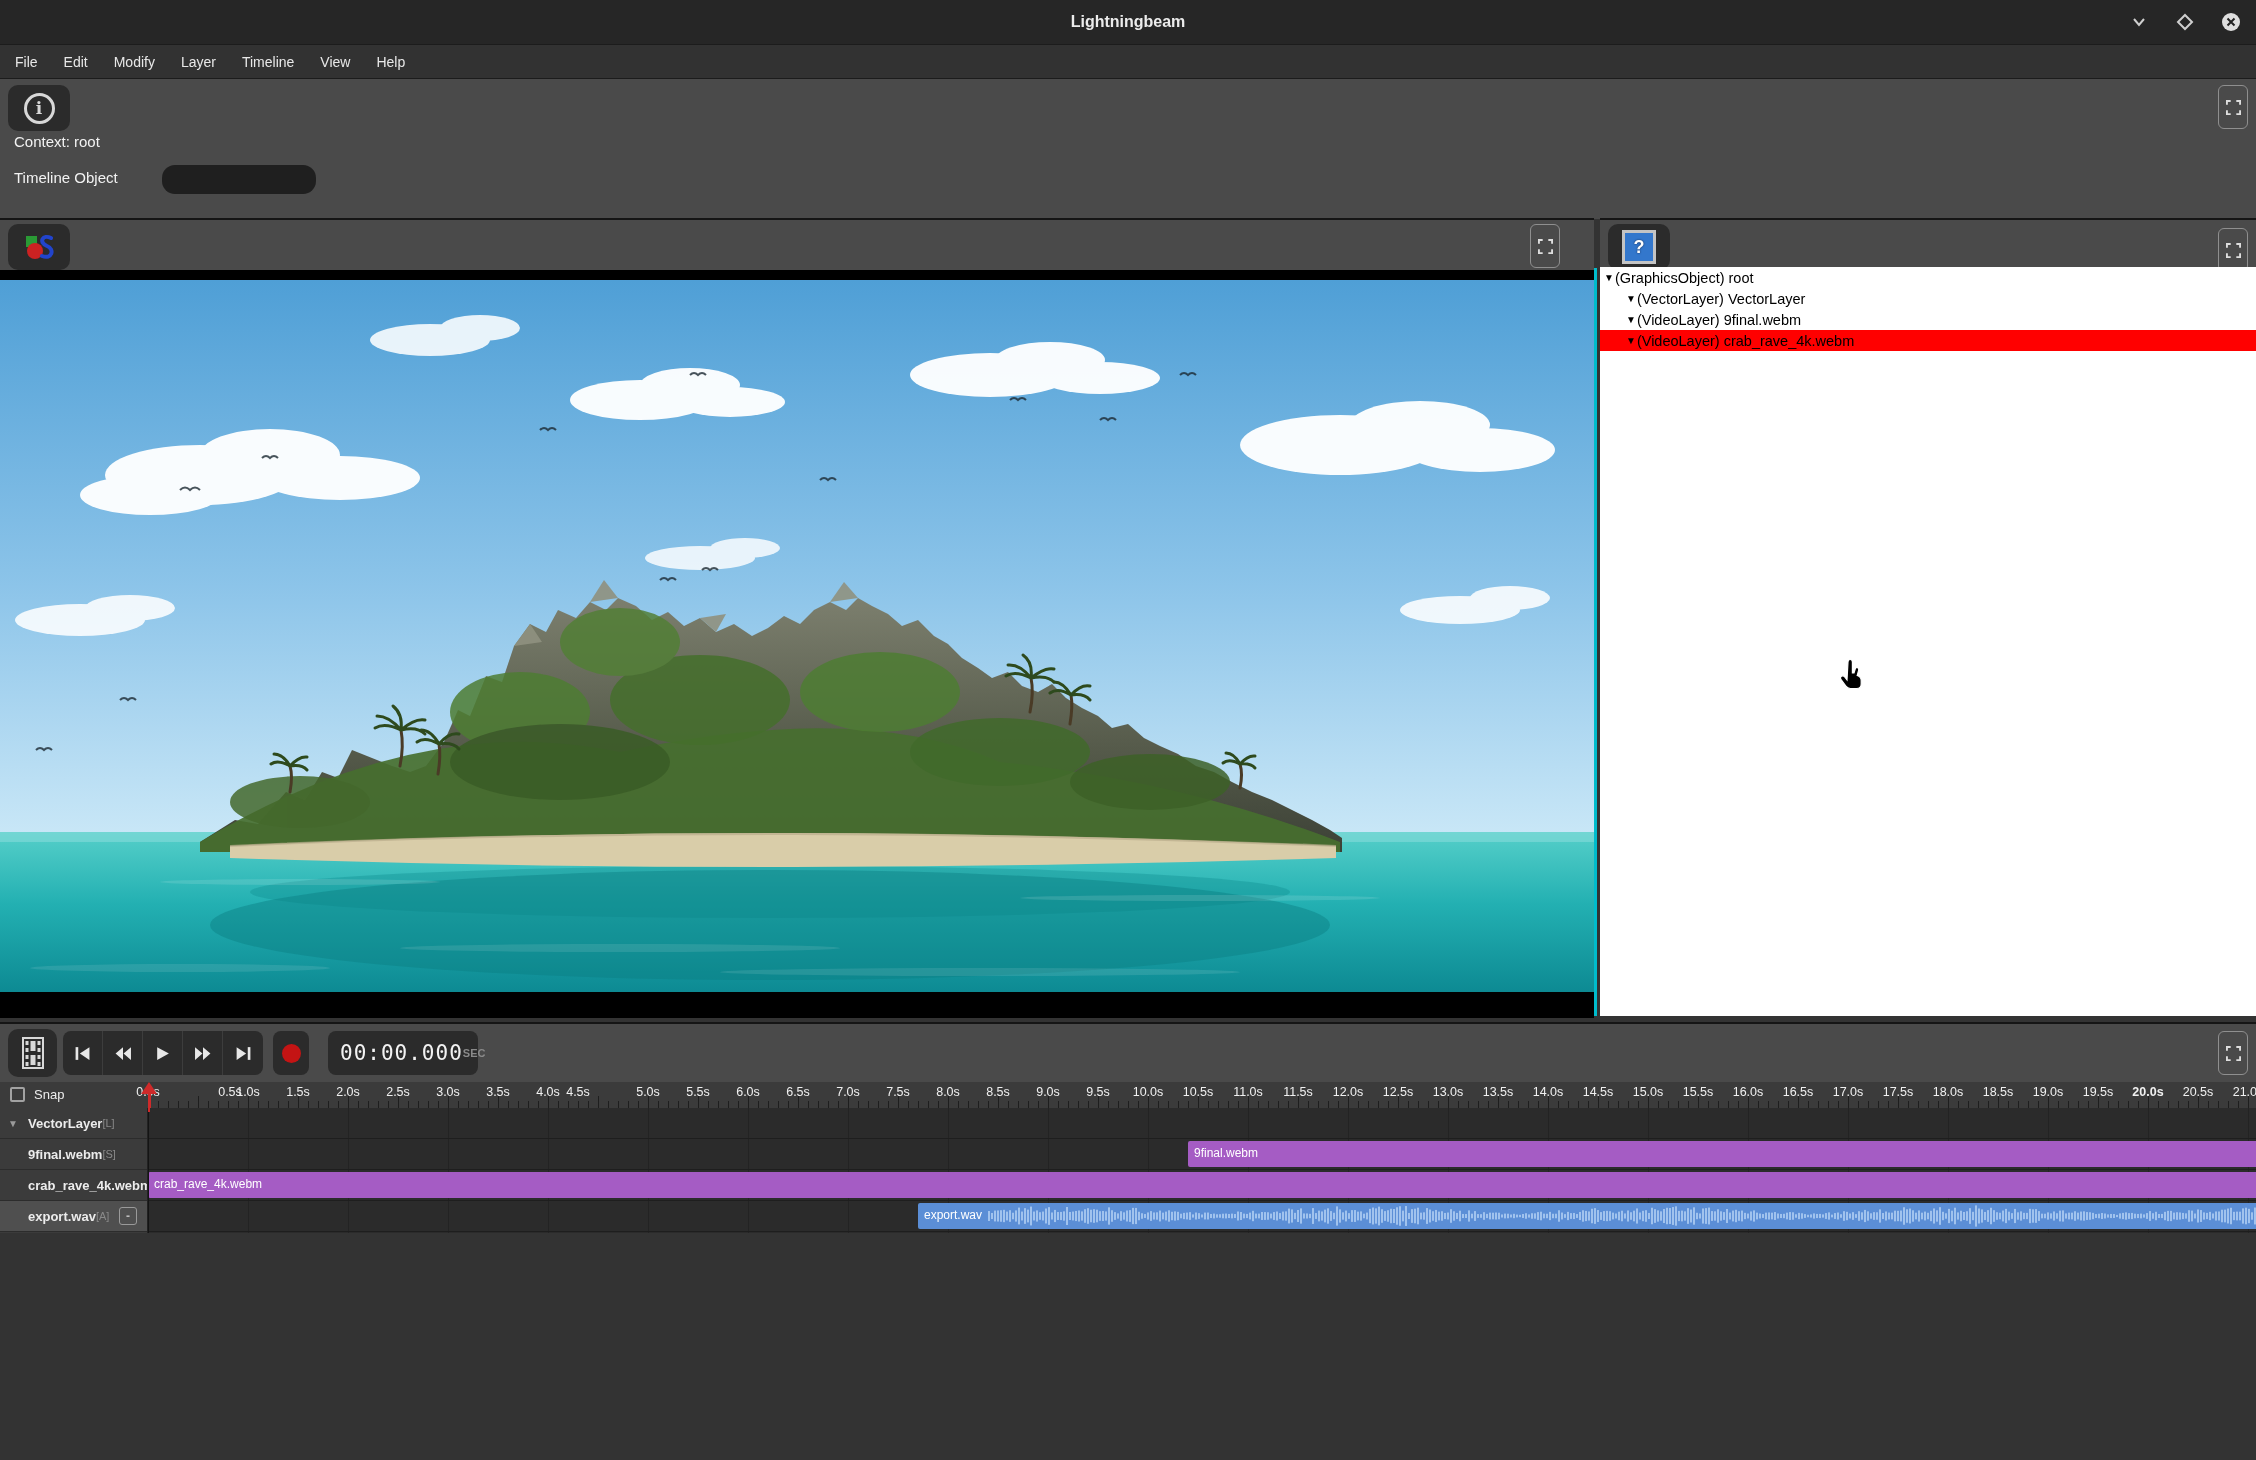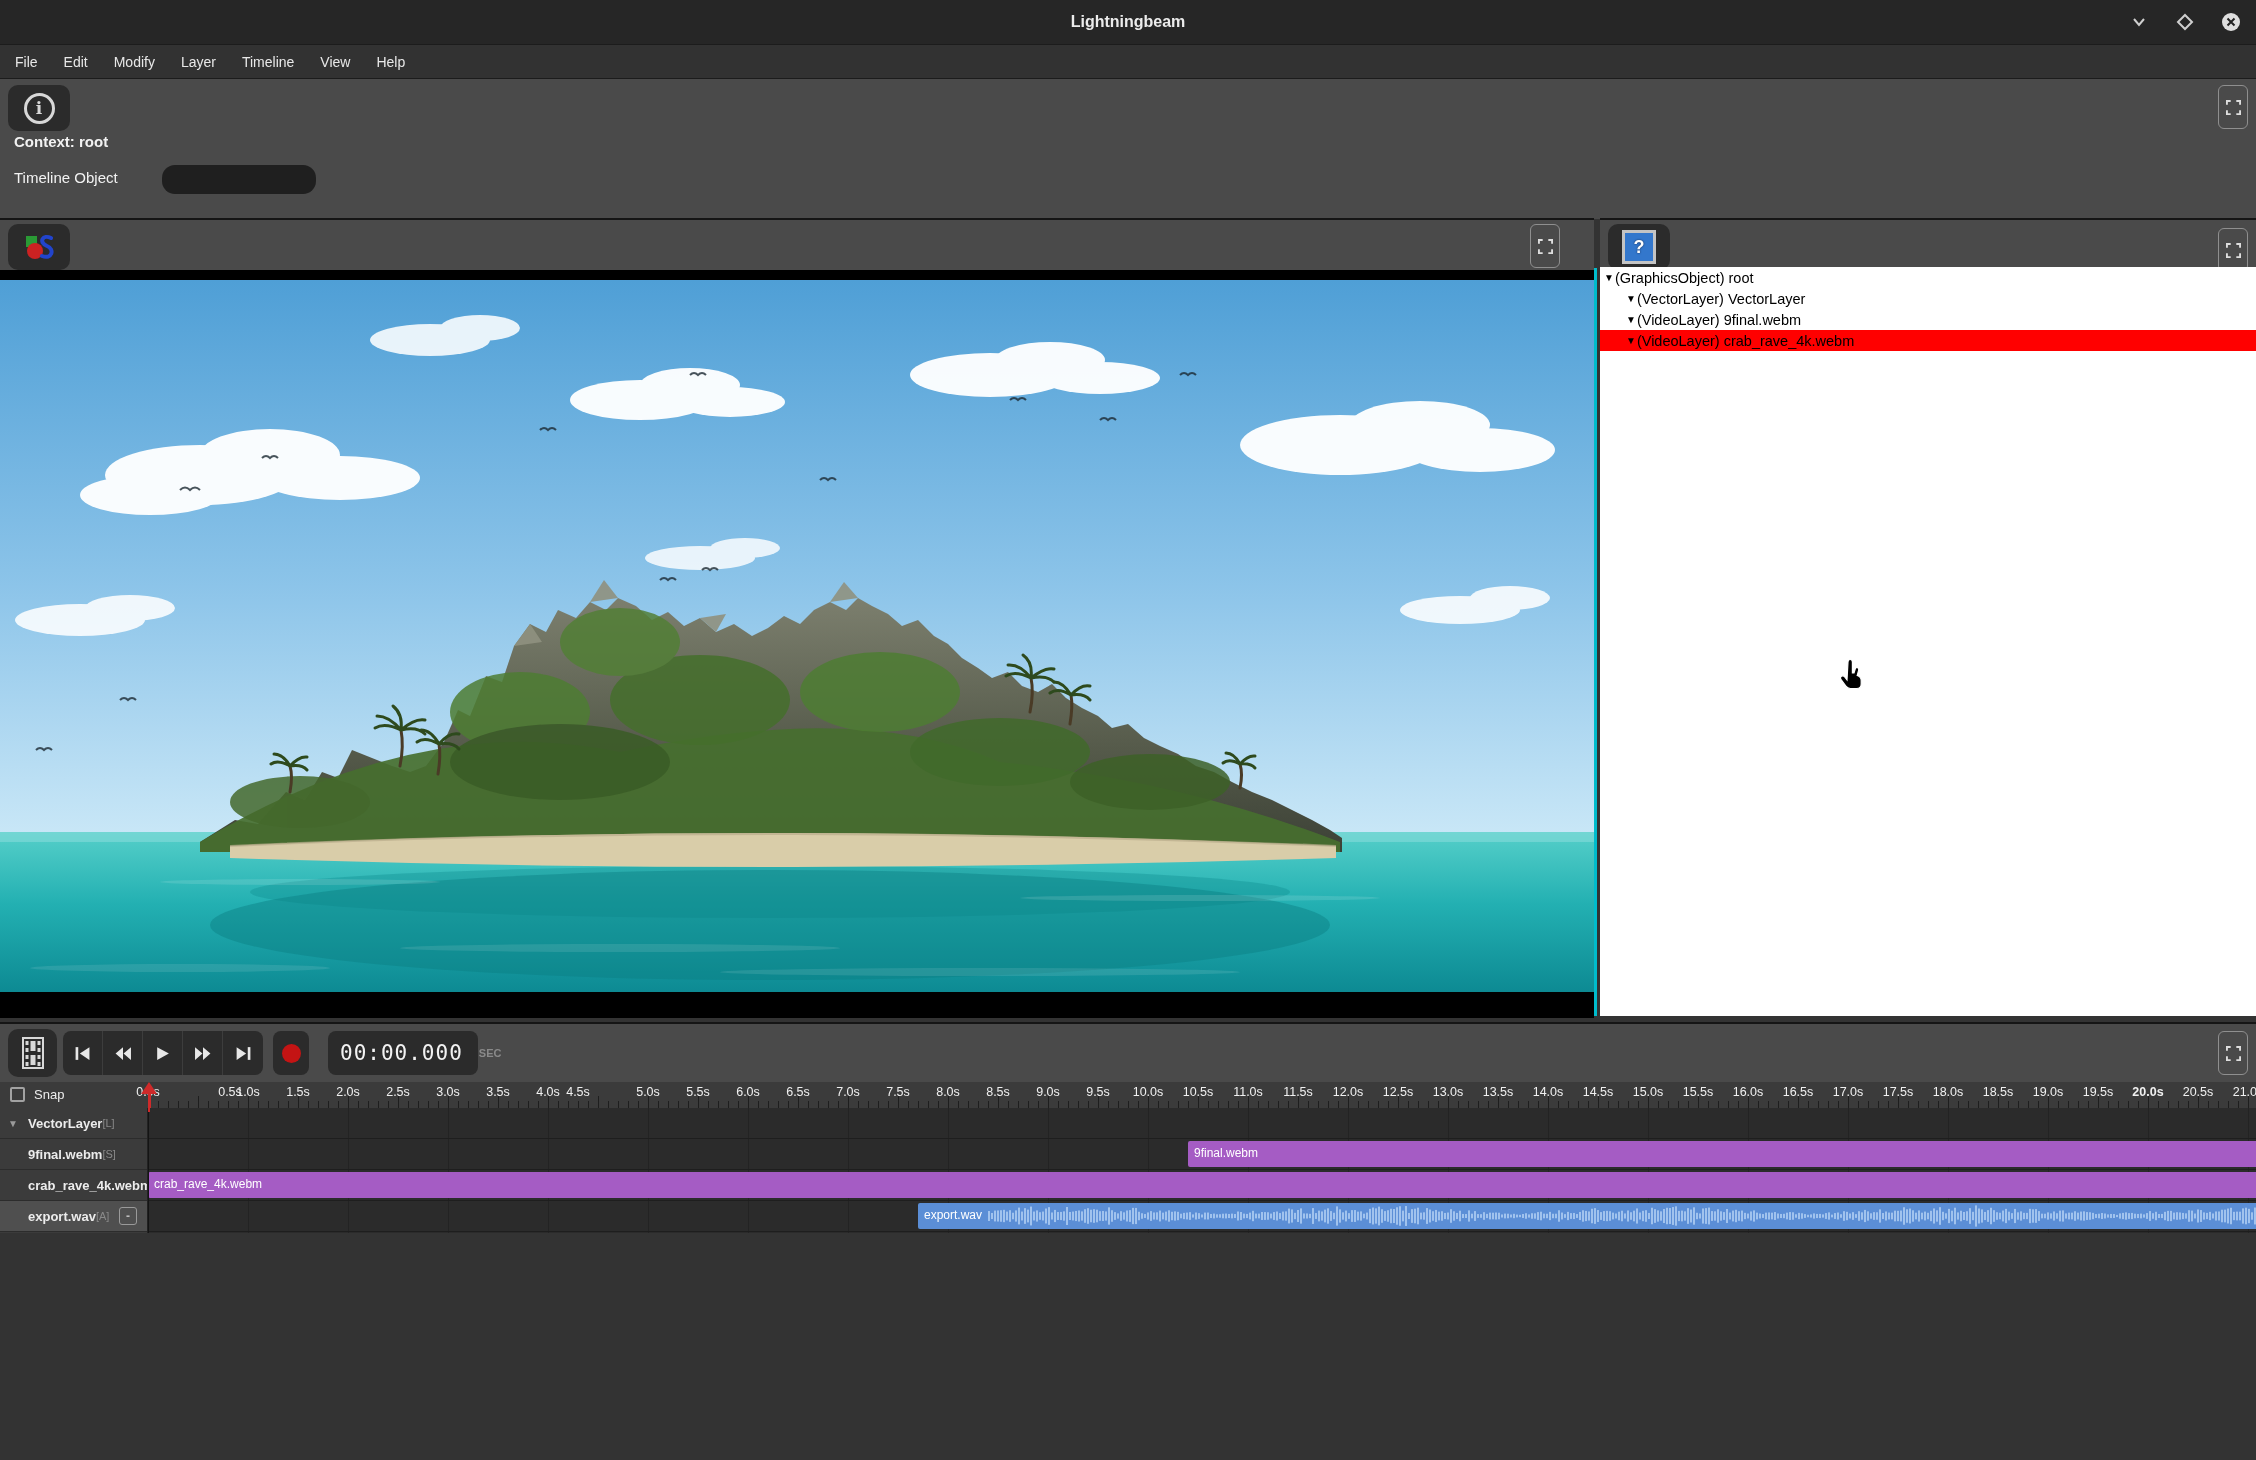--- a/index.html
+++ b/index.html
@@ -22,21 +22,21 @@
   .tab{position:absolute;background:#2b2b2b;border-radius:10px;display:flex;align-items:center;justify-content:center;}
   .expand-btn{position:absolute;width:30px;height:44px;border:1px solid #8f8f8f;border-radius:6px;
               background:transparent;display:flex;align-items:center;justify-content:center;padding:0;}
 
   
   .info-panel{position:absolute;left:0;top:78px;width:2256px;height:140px;background:#4a4a4a;
               border-top:1px solid #1c1c1c;}
   .info-tab{left:8px;top:6px;width:62px;height:46px;}
   .info-icon{width:25px;height:25px;border:3px solid #d8d8d8;border-radius:50%;color:#d8d8d8;
              font:bold 17px "DejaVu Serif",serif;display:flex;align-items:center;justify-content:center;}
-  .context-line{position:absolute;left:14px;top:54px;font-size:15px;color:#f2f2f2;font-weight:bold;}
+  .context-line{position:absolute;left:14px;top:54px;font-size:15px;color:#f2f2f2;}
   .selected-row{position:absolute;left:14px;top:90px;font-size:15px;color:#f2f2f2;}
   .sel-input{position:absolute;left:162px;top:86px;width:150px;height:27px;background:#1f1f1f;
              border:none;border-radius:13px;}
 
   
   .canvas-panel{position:absolute;left:0;top:218px;width:1594px;height:798px;background:#4a4a4a;
                 border-top:2px solid #151515;}
   .canvas-tab{left:8px;top:4px;width:62px;height:46px;}
   .video-area{position:absolute;left:0;top:50px;width:1594px;height:748px;background:#000;overflow:hidden;}
   .video-frame{position:absolute;left:0;top:10px;}
@@ -65,21 +65,21 @@
              display:flex;align-items:center;}
   .t-btn{width:40px;height:44px;display:flex;align-items:center;justify-content:center;
          background:transparent;border:none;border-right:1px solid #3d3d3d;padding:0;}
   .t-btn:last-child{border-right:none;}
   .record-btn{position:absolute;left:273px;top:7px;width:36px;height:44px;background:#2b2b2b;border:none;
               border-radius:8px;display:flex;align-items:center;justify-content:center;}
   .record-dot{width:19px;height:19px;border-radius:50%;background:#c41414;}
   .time-box{position:absolute;left:328px;top:7px;width:150px;height:44px;background:#2b2b2b;border-radius:8px;
             display:flex;align-items:center;padding:0 12px;box-sizing:border-box;}
   .time-text{font-family:"DejaVu Sans Mono",monospace;font-size:21px;color:#f2f2f2;letter-spacing:1px;}
-  .time-unit{font-size:11px;font-weight:bold;color:#8a8a8a;margin-left:16px;}
+  .time-unit{font-size:11px;font-weight:bold;color:#8a8a8a;margin-left:0;}
   .tl-expand{right:8px;top:7px;}
 
   .ruler-row{position:absolute;left:0;top:58px;width:2256px;height:26px;background:#3b3b3b;overflow:hidden;}
   .snap-box{position:absolute;left:10px;top:5px;width:15px;height:15px;border:2px solid #a2a2a2;
             border-radius:2px;background:transparent;box-sizing:border-box;}
   .snap-label{position:absolute;left:34px;top:5px;font-size:13px;color:#ececec;}
   .tick{position:absolute;bottom:0;width:1px;background:#1e1e1e;}
   .tick.minor{height:7px;}
   .tick.major{height:12px;}
   .tick-label{position:absolute;top:3px;transform:translateX(-50%);font-size:12.5px;color:#f0f0f0;white-space:nowrap;}

